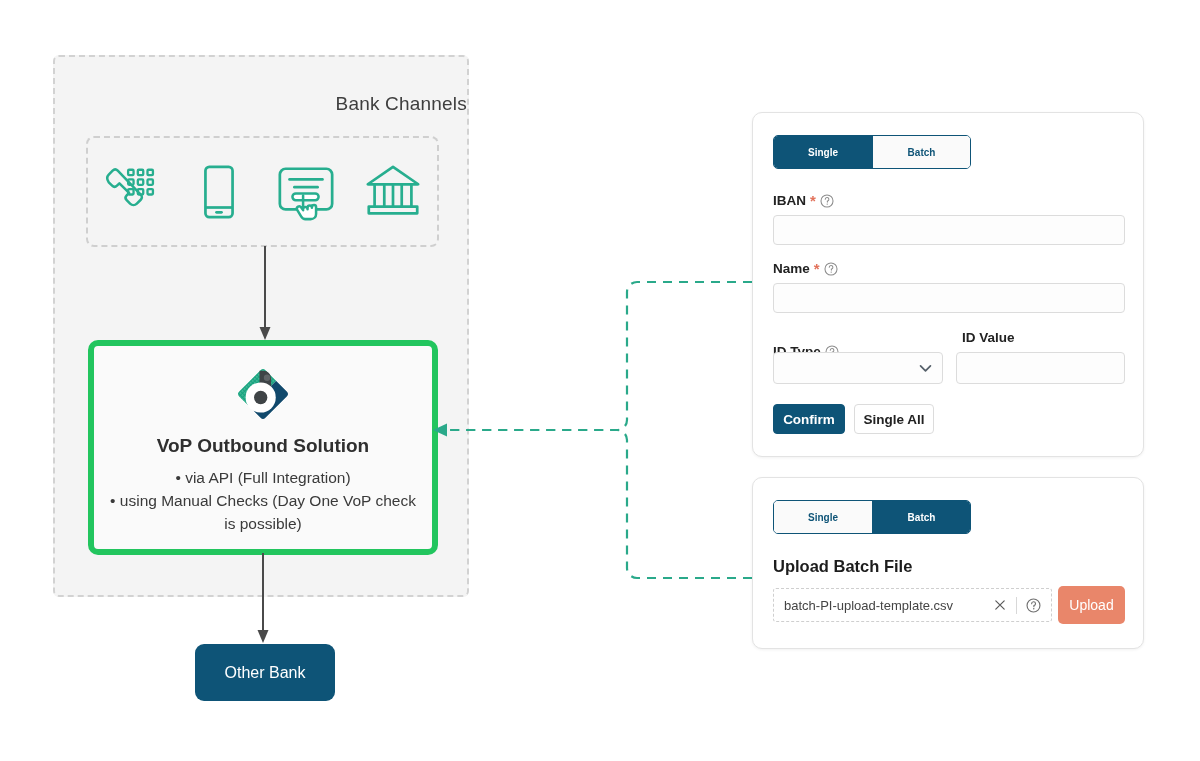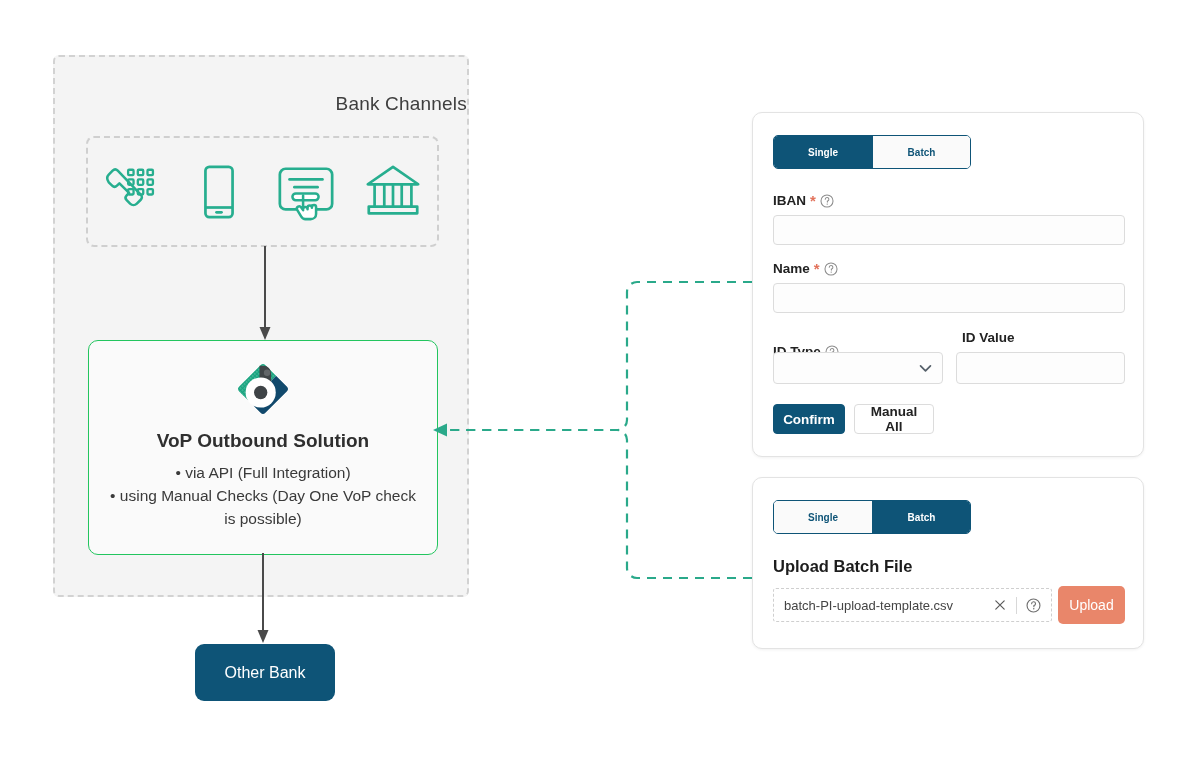--- a/index.html
+++ b/index.html
@@ -59,21 +59,21 @@
     color: #3a3a3a;
     white-space: pre;
   }
 
   
   #vop-box {
     position: absolute;
     left: 86px; top: 338px;
     width: 350px; height: 215px;
     background: #fafafa;
-    border: 1px solid #22c55e;
+    border: 6px solid #22c55e;
     border-radius: 10px;
     box-sizing: border-box;
     text-align: center;
   }
   #vop-logo { margin: 19px auto 0; display:block; width:58px; height:58px; }
   #vop-title {
     font-size: 19px; font-weight: bold; color: #2f2f2f;
     margin-top: 12px;
   }
   #vop-bullets {
@@ -381,21 +381,21 @@
         <path d="M1.5 2 L7 7.6 L12.5 2" fill="none" stroke="#56606a" stroke-width="1.9" stroke-linecap="round" stroke-linejoin="round"></path>
       </svg>
     </div>
 
     <div class="field-label" style="left:203px; top:217px;padding-left:6px;">
       <span>ID Value</span>
     </div>
     <input class="text-input" style="left: 203px; top: 239px; width: 169px; height: 32px;" placeholder="">
 
     <button id="confirm-button" class="btn">Confirm</button>
-    <button id="clear-all-button" class="btn">Manual All</button>
+    <button id="clear-all-button" class="btn">Single All</button>
   </div>
 
   <div id="batch-card" class="panel-card">
 
     <div class="seg-group" style="left:20px; top:22px;">
       <button class="seg-btn">Single</button>
       <button class="seg-btn active">Batch</button>
     </div>
 
     <div id="upload-batch-title">Upload Batch File</div>

